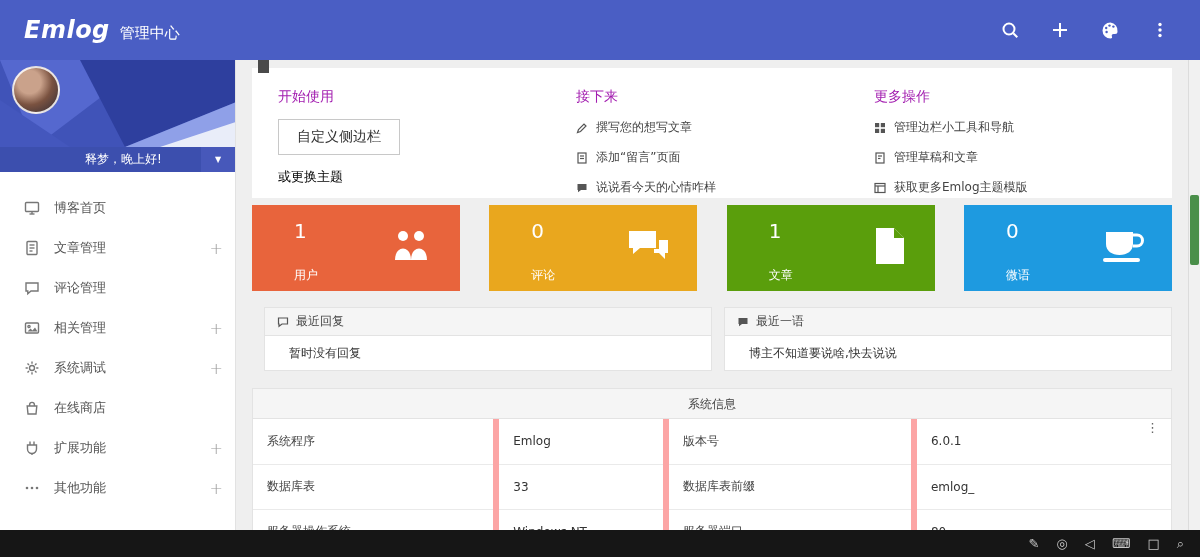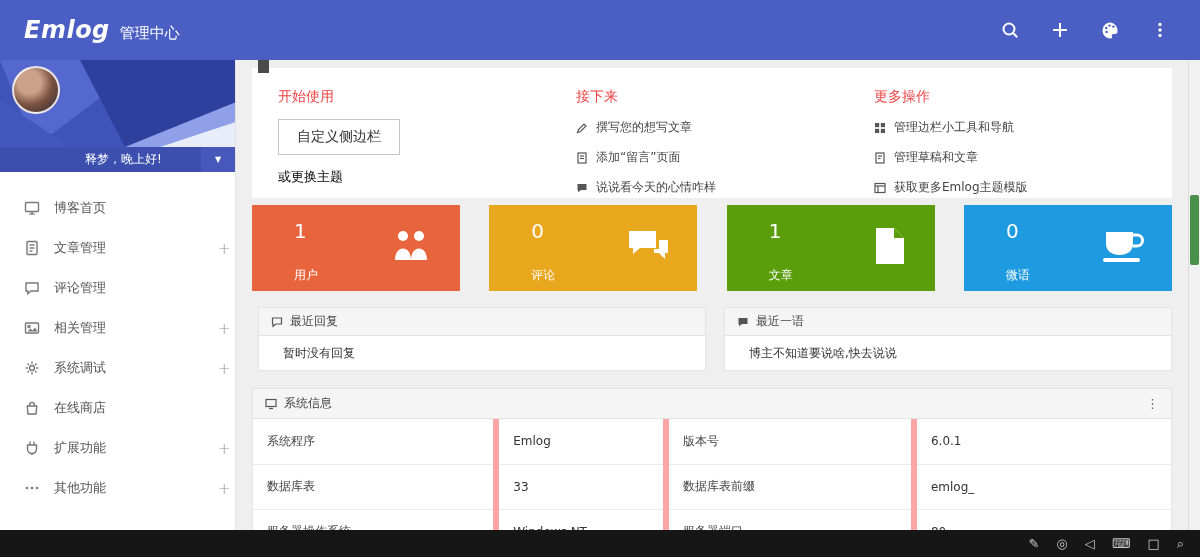--- a/index.html
+++ b/index.html
@@ -38,62 +38,62 @@
   .greeting-bar {
     position:relative; height:25px; background:#3c4fae; color:#fff; font-size:12px;
     display:flex; align-items:center; padding-left:12px; cursor:pointer;justify-content:center;
   }
   .chev {
     position:absolute; right:0; top:0; width:34px; height:25px; background:#4758ba;
     display:flex; align-items:center; justify-content:center; color:#fff; font-size:8px;
   }
   .menu { padding-top:16px; }
   .menu-item {
-    height:40px; display:flex; align-items:center; padding:0 4px 0 24px;
+    height:40px; display:flex; align-items:center; padding:0 12px 0 24px;
     color:#555; font-size:13px; cursor:pointer;
   }
   .mi-icon { width:16px; height:16px; margin-right:14px; flex:0 0 16px; }
   .expand { margin-left:auto; color:#999; font-size:16px; font-weight:300; }
 
   
   .main { position:absolute; top:60px; left:236px; right:12px; bottom:0; overflow:hidden; background:#efefef; }
   .notch { position:absolute; top:0; left:22px; width:11px; height:13px; background:#4a4a4a; z-index:3; }
 
   .welcome {
     position:absolute; top:8px; left:16px; right:16px; height:130px;
     background:#fff; display:flex; padding:20px 0 0 26px; z-index:2;
   }
   .w-col { width:312px; }
-  .w-title { font-size:14px; color:#ef4444; margin-bottom:13px; }
+  .w-title { font-size:14px; color:#a21caf; margin-bottom:13px; }
   .w-btn {
     display:inline-block; border:1px solid #c8c8c8; background:#fff;
     padding:8px 18px; font-size:14px; color:#333; cursor:pointer;
   }
   .w-link { font-size:13px; color:#000000; margin-top:13px; cursor:pointer; }
   .w-item { display:flex; align-items:center; font-size:12px; color:#444; margin-bottom:13px; cursor:pointer; }
   .w-item svg { margin-right:8px; flex:0 0 12px; }
 
   .stats { position:absolute; top:145px; left:16px; right:16px; height:86px; display:flex; justify-content:space-between; }
   .stat-card { width:208px; height:86px; position:relative; color:#fff; cursor:pointer; }
   .stat-num { position:absolute; left:42px; top:14px; font-size:20px; }
   .stat-label { position:absolute; left:42px; top:50px; font-size:12px;margin-top:12px; }
   .stat-icon { position:absolute; right:26px; top:50%; transform:translateY(-50%); }
 
-  .mini-panels { position:absolute; top:247px; left:22px; right:16px; display:flex; justify-content:space-between; }
+  .mini-panels { position:absolute; top:247px; left:28px; right:16px; display:flex; justify-content:space-between; }
   .mini { width:448px; border:1px solid #e3e3e3; background:#fff; }
   .mini-head {
     height:28px; background:#f5f5f5; border-bottom:1px solid #e3e3e3;
     display:flex; align-items:center; gap:7px; padding:0 12px; font-size:12px; color:#444;
   }
   .mini-body { height:34px; display:flex; align-items:center; padding:0 24px; font-size:12px; color:#333; }
 
   .sysinfo { position:absolute; top:328px; left:16px; right:16px; background:#fff; border:1px solid #e3e3e3; }
   .sys-head {
     height:30px; background:#f5f5f5; border-bottom:1px solid #e3e3e3;
-    display:flex; align-items:center; gap:7px; padding:0 12px; font-size:12px; color:#444;
+    display:flex; align-items:center; gap:7px; padding:0 12px; font-size:12px; color:#444;flex-direction:column;
   }
   .sys-more { margin-left:auto; color:#666; font-size:13px; cursor:pointer; }
   .sys-table { width:100%; border-collapse:collapse; font-size:12px; }
   .sys-table td { height:45px; padding:0 14px; border-bottom:1px solid #eaeaea; border-right:6px solid #fca5a5; }
   .sys-table td:last-child { border-right:none; }
   .sys-table td.k { color:#444; width:26.5%; }
   .sys-table td.v { color:#333; width:18.5%; }
   .sys-table td.k2 { color:#444; width:27%; }
   .sys-table td.v2 { color:#333; width:28%; }
 

